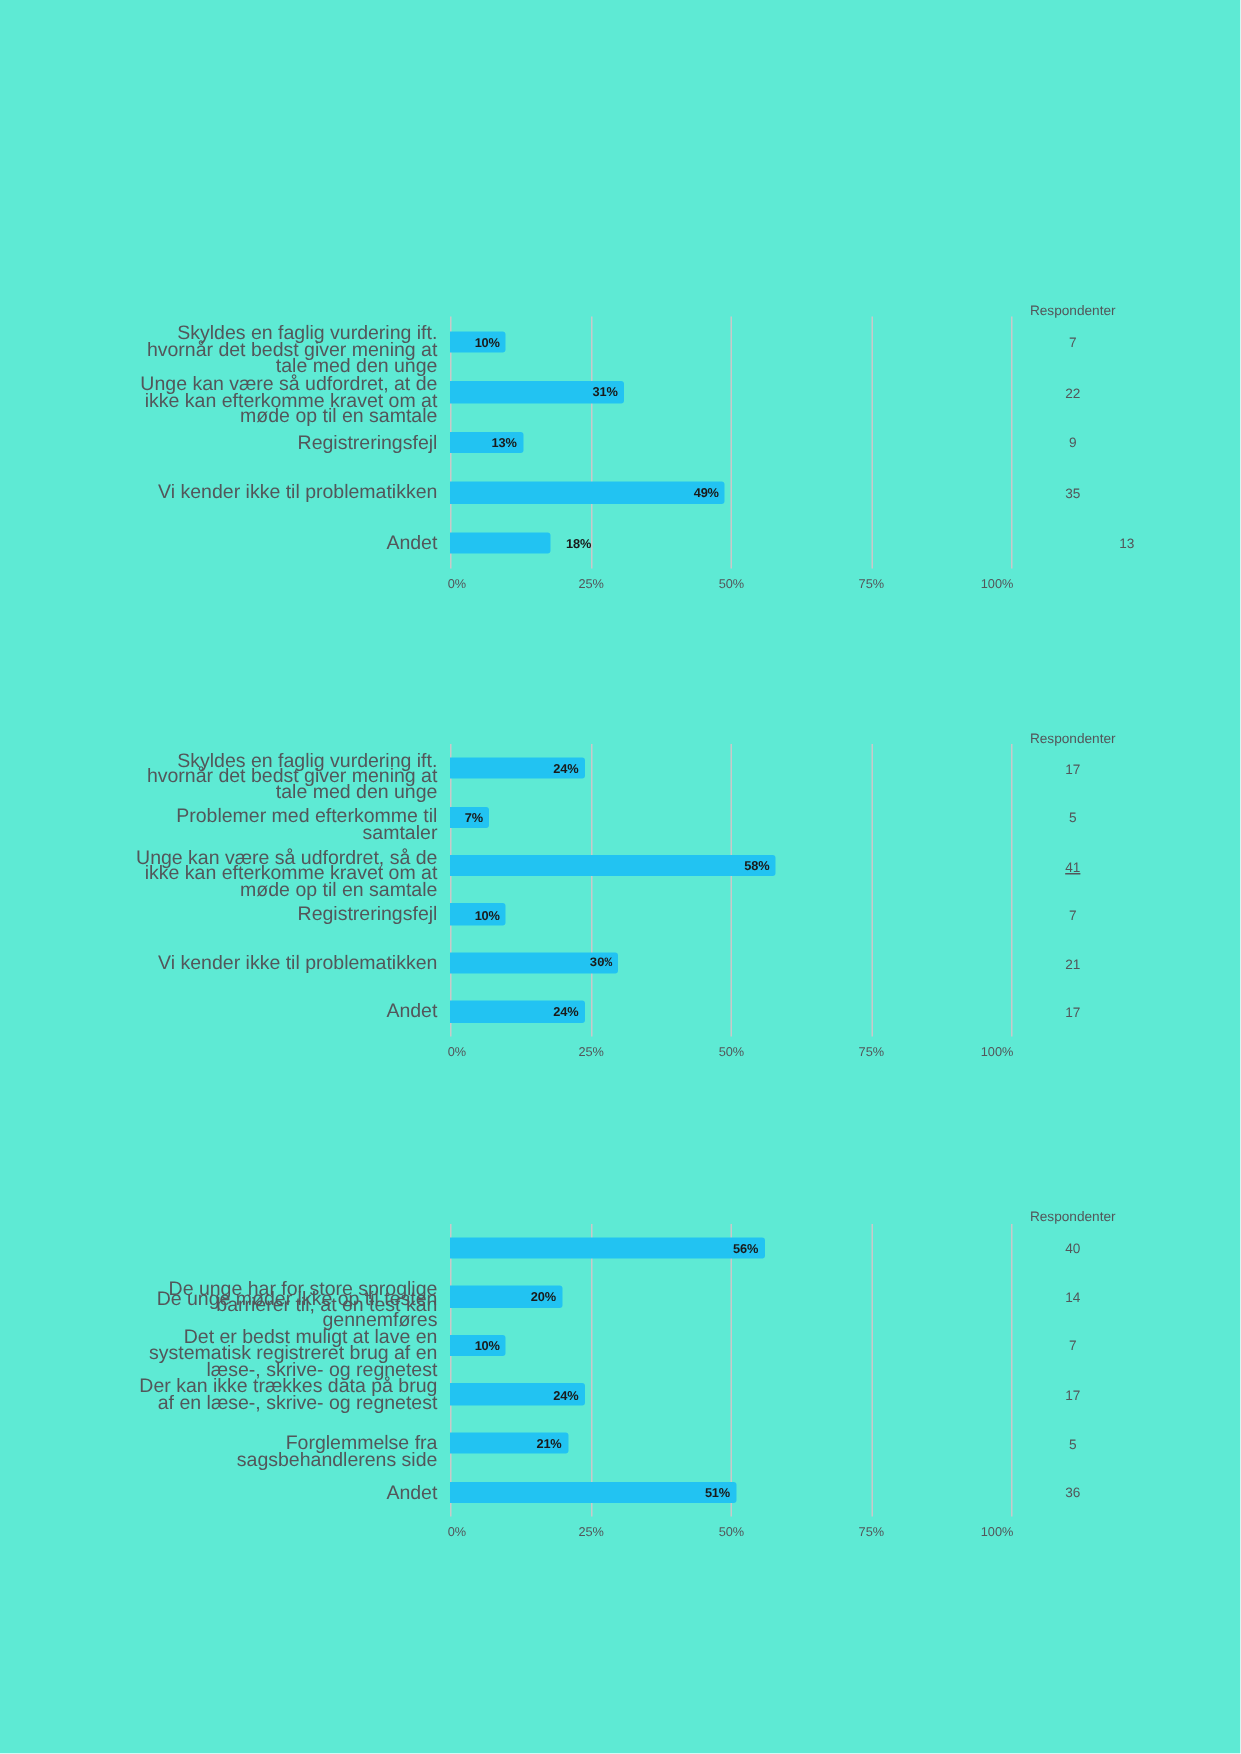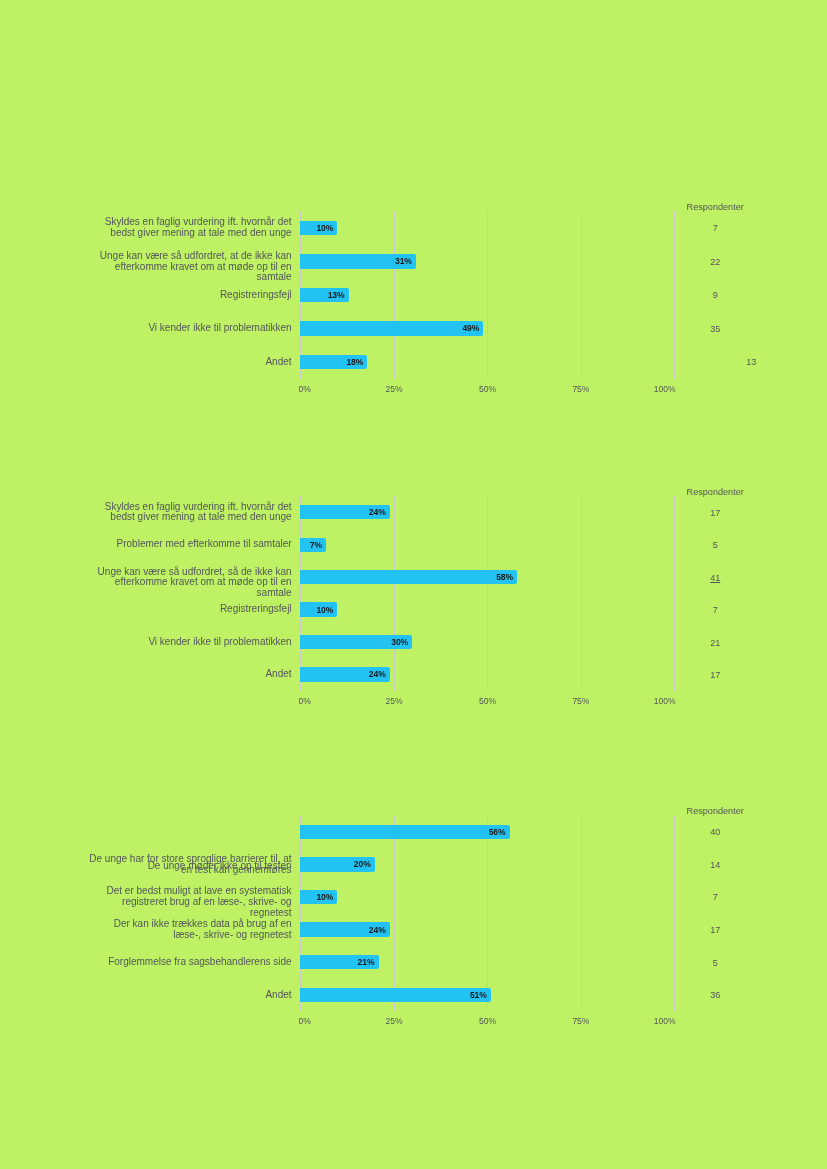--- a/index.html
+++ b/index.html
@@ -3,40 +3,40 @@
 <meta charset="utf-8">
 <title>Respondenter – svarfordeling</title>
 <style>
   html, body { margin:0; padding:0; background:#ffffff; }
   body {
     width:827px; height:1169px;
     font-family:"Liberation Sans", sans-serif;
     -webkit-font-smoothing:antialiased;
     color:#53565a;
   }
-  .page { position:relative; width:827px; height:1169px; overflow:hidden; background:#bef264;
+  .page { position:relative; width:827px; height:1169px; overflow:hidden; background:#5eead4;
           filter:opacity(1); }
   .chart { position:absolute; left:0; top:0; width:827px; height:0; }
   .grid, .rows, .axis { position:absolute; left:0; top:0; width:827px; height:0; }
   .row { position:absolute; left:0; top:0; width:827px; height:0; }
 
   .resp-head {
     position:absolute; font-size:9.1px; line-height:12px;
     color:#53565a; text-align:center; white-space:nowrap;
     transform:translateX(-50%);
   }
   .gline { position:absolute; width:1px; background:#c9c9c9; }
   .bar { position:absolute; background:#22c3f2; border-radius:0 2px 2px 0; }
   .barlabel {
     position:absolute; font-size:8.55px; font-weight:bold; line-height:14px; letter-spacing:-0.1px;
     height:14px; color:#1a1a1a; white-space:nowrap; text-align:right;
     overflow:visible;
   }
   .cat {
-    position:absolute; font-size:10px; line-height:10.85px;
+    position:absolute; font-size:13px; line-height:10.85px;
     color:#53565a; text-align:right;
   }
   .num {
     position:absolute; font-size:9.1px; line-height:14px; height:14px;
     color:#53565a; white-space:nowrap; text-align:center;
     transform:translateX(-50%);
   }
   .tick {
     position:absolute; font-size:8.5px; line-height:10px;
     color:#53565a; white-space:nowrap; text-align:center;
@@ -77,21 +77,21 @@
       </div>
       <div class="row">
         <div class="cat" style="left: 87.6px; width: 204px; color: rgb(83, 86, 90); top: 323.268px;">Vi kender ikke til problematikken</div>
         <div class="bar" style="left: 300px; top: 321.29px; width: 183.456px; height: 14.4px; background: rgb(34, 195, 242);"></div>
         <div class="barlabel" style="left: 300px; width: 179.256px; top: 321.39px; color: rgb(26, 26, 26);">49%</div>
         <div class="num" style="left: 715.2px; top: 321.89px; color: rgb(83, 86, 90);">35</div>
       </div>
       <div class="row">
         <div class="cat" style="left: 87.6px; width: 204px; color: rgb(83, 86, 90); top: 356.808px;">Andet</div>
         <div class="bar" style="left: 300px; top: 354.83px; width: 67.392px; height: 14.4px; background: rgb(34, 195, 242);"></div>
-        <div class="barlabel" style="left: 300px; width: 63.192px; top: 354.93px; color: rgb(26, 26, 26);">18%</div>
+        <div class="barlabel" style="left: 300px; width: 63.192px; top: 354.93px; color: rgb(26, 26, 26); padding-left: 31px;">18%</div>
         <div class="num" style="left: 715.2px; top: 355.43px; color: rgb(83, 86, 90); margin-left: 36px;">13</div>
       </div>
     </div>
     <div class="axis">
       <div class="tick" style="left: 304.6px; top: 383.6px; color: rgb(83, 86, 90);">0%</div>
       <div class="tick" style="left: 394.1px; top: 383.6px; color: rgb(83, 86, 90);">25%</div>
       <div class="tick" style="left: 487.6px; top: 383.6px; color: rgb(83, 86, 90);">50%</div>
       <div class="tick" style="left: 580.9px; top: 383.6px; color: rgb(83, 86, 90);">75%</div>
       <div class="tick" style="left: 664.7px; top: 383.6px; color: rgb(83, 86, 90);">100%</div>
     </div>
@@ -126,21 +126,21 @@
       </div>
       <div class="row">
         <div class="cat" style="left: 87.6px; width: 204px; color: rgb(83, 86, 90); top: 604.411px;">Registreringsfejl</div>
         <div class="bar" style="left: 300px; top: 602.433px; width: 37.44px; height: 14.4px; background: rgb(34, 195, 242);"></div>
         <div class="barlabel" style="left: 300px; width: 33.24px; top: 602.533px; color: rgb(26, 26, 26);">10%</div>
         <div class="num" style="left: 715.2px; top: 603.033px; color: rgb(83, 86, 90);">7</div>
       </div>
       <div class="row">
         <div class="cat" style="left: 87.6px; width: 204px; color: rgb(83, 86, 90); top: 636.878px;">Vi kender ikke til problematikken</div>
         <div class="bar" style="left: 300px; top: 634.9px; width: 112.32px; height: 14.4px; background: rgb(34, 195, 242);"></div>
-        <div class="barlabel" style="left: 300px; width: 108.12px; top: 635px; color: rgb(26, 26, 26);">30%</div>
+        <div class="barlabel" style="left: 300px; width: 108.12px; top: 635px; color: rgb(26, 26, 26); font-family: Liberation Mono, monospace;">30%</div>
         <div class="num" style="left: 715.2px; top: 635.5px; color: rgb(83, 86, 90);">21</div>
       </div>
       <div class="row">
         <div class="cat" style="left: 87.6px; width: 204px; color: rgb(83, 86, 90); top: 669.345px;">Andet</div>
         <div class="bar" style="left: 300px; top: 667.367px; width: 89.856px; height: 14.4px; background: rgb(34, 195, 242);"></div>
         <div class="barlabel" style="left: 300px; width: 85.656px; top: 667.467px; color: rgb(26, 26, 26);">24%</div>
         <div class="num" style="left: 715.2px; top: 667.967px; color: rgb(83, 86, 90);">17</div>
       </div>
     </div>
     <div class="axis">

